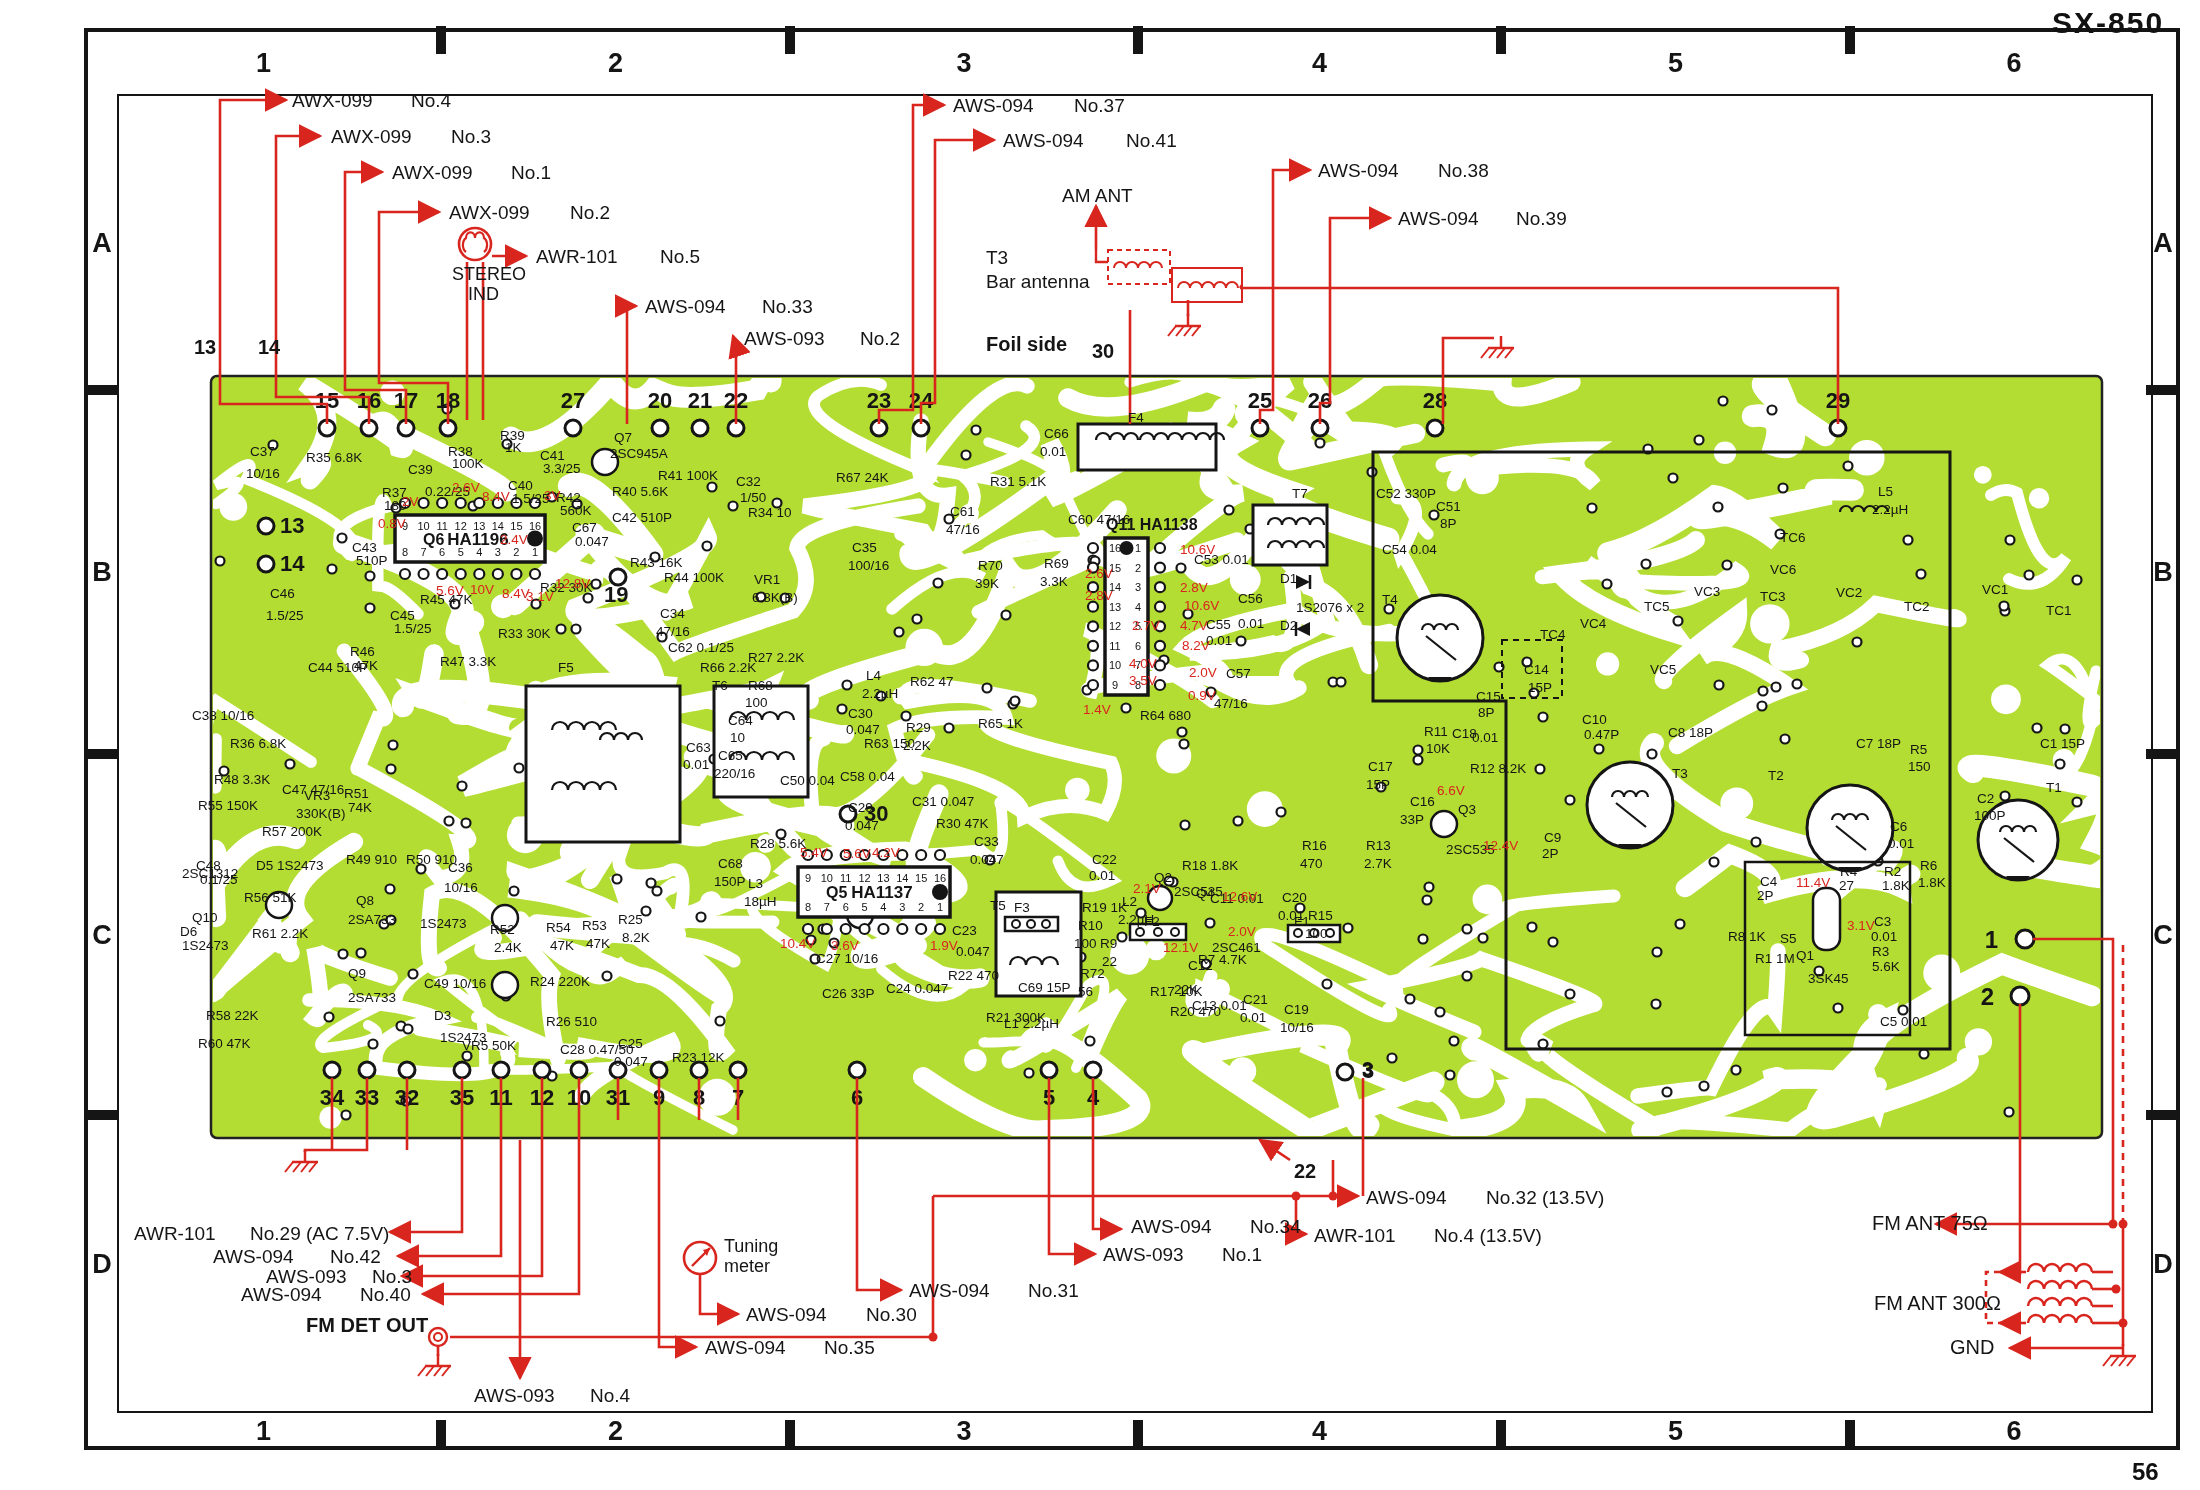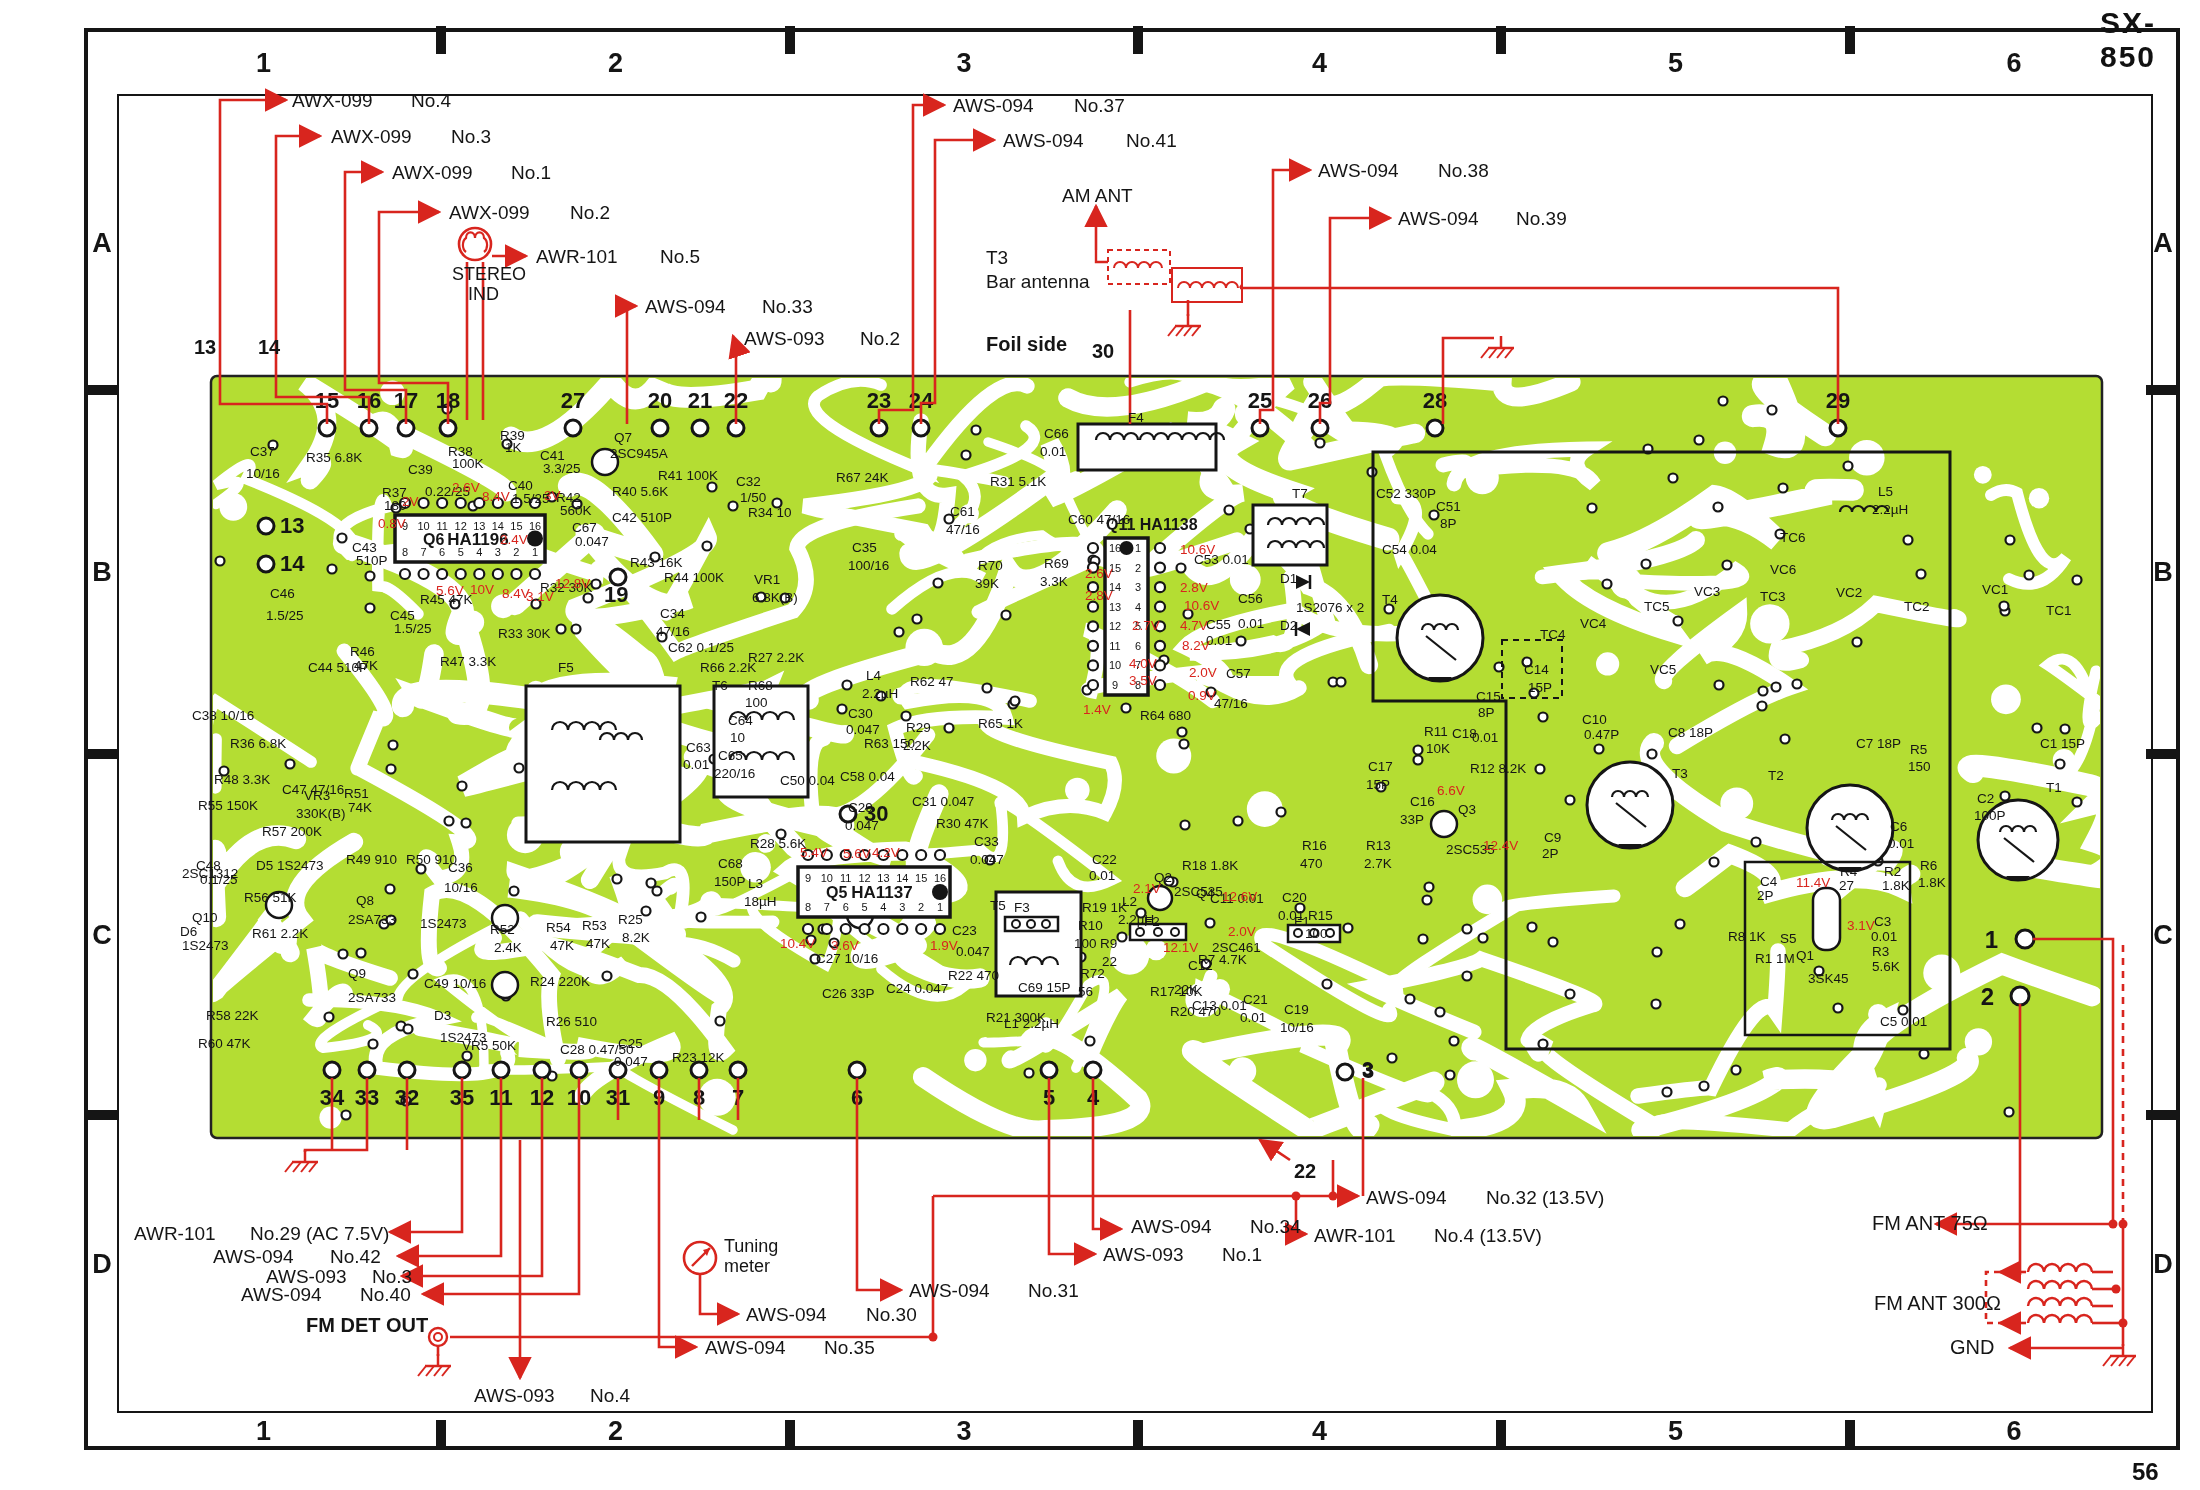--- a/index.html
+++ b/index.html
@@ -1,19 +1,19 @@
 <!DOCTYPE html>
 <html><head>
 <meta charset="utf-8">
 <style>
   html,body{margin:0;padding:0;background:#fff;}
   #page{position:relative;width:2200px;height:1490px;background:#fff;overflow:hidden;
         font-family:"Liberation Sans",sans-serif;}
   #model{position:absolute;top:6px;left:2052px;font-size:30px;font-weight:bold;
-         letter-spacing:2px;color:#111;margin-left:48px;}
+         letter-spacing:2px;color:#111;}
   #pageno{position:absolute;top:1458px;left:2132px;font-size:24px;font-weight:bold;color:#111;}
   svg text{font-family:"Liberation Sans",sans-serif;}
 </style>
 </head>
 <body>
 
 <div id="page">
   <div id="model">SX-850</div>
   <div id="pageno">56</div>
   <div id="svgwrap"><svg width="2200" height="1490" viewBox="0 0 2200 1490" xmlns="http://www.w3.org/2000/svg">

